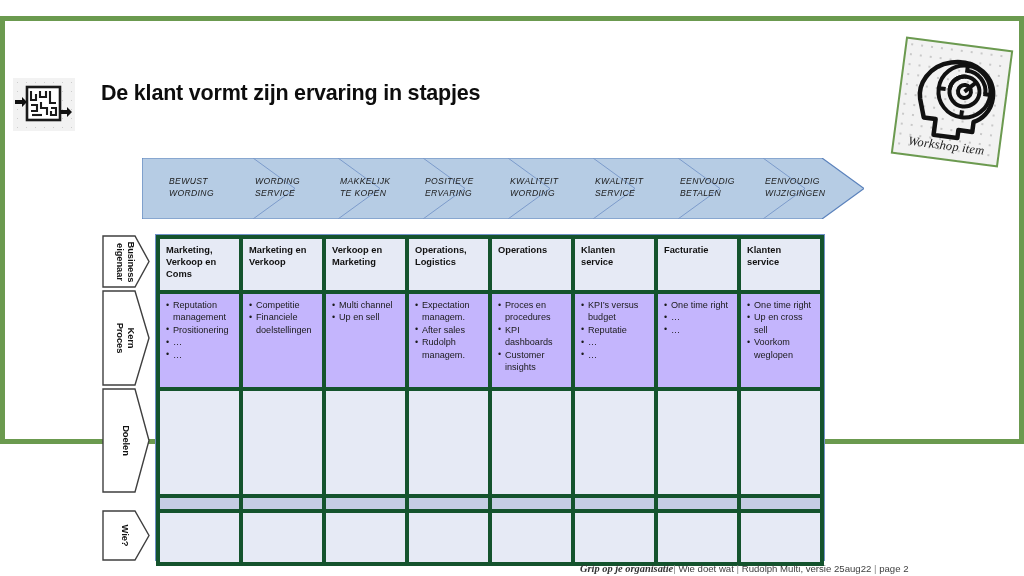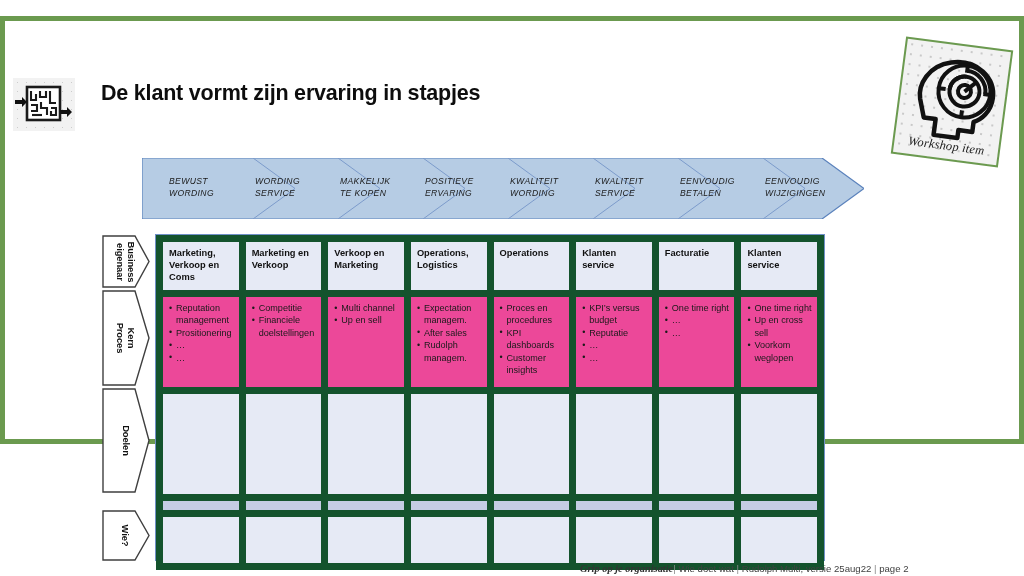--- a/index.html
+++ b/index.html
@@ -107,35 +107,35 @@
     width: 670px; height: 327px;
     border: 1px solid #7090C8;
     border-collapse: collapse;
   }
   #proc-table table {
     width: 100%; height: 100%;
     border-collapse: collapse;
     table-layout: fixed;
   }
   #proc-table td {
-    border: 7px solid #14532d;
+    border: 4px solid #14532d;
     vertical-align: top;
     padding: 5px 5px 4px 6px;
   }
   .row-header td {
     height: 55px;
     background: #E6EAF5;
     font-size: 9.3px;
     font-weight: bold;
     color: #111;
     line-height: 12.2px;
   }
   .row-bullets td {
     height: 97px;
-    background: #ec4899;
+    background: #c4b5fd;
     font-size: 9.1px;
     color: #1a1a1a;
   }
   .row-blank-a td { height: 107px; background: #E6EAF5; }
   .row-band td   { height: 15px;  background: #C5CDE4; }
   .row-blank-b td{ height: 53px;  background: #E6EAF5; }
 
   ul.bl { list-style: none; }
   ul.bl li {
     position: relative;

